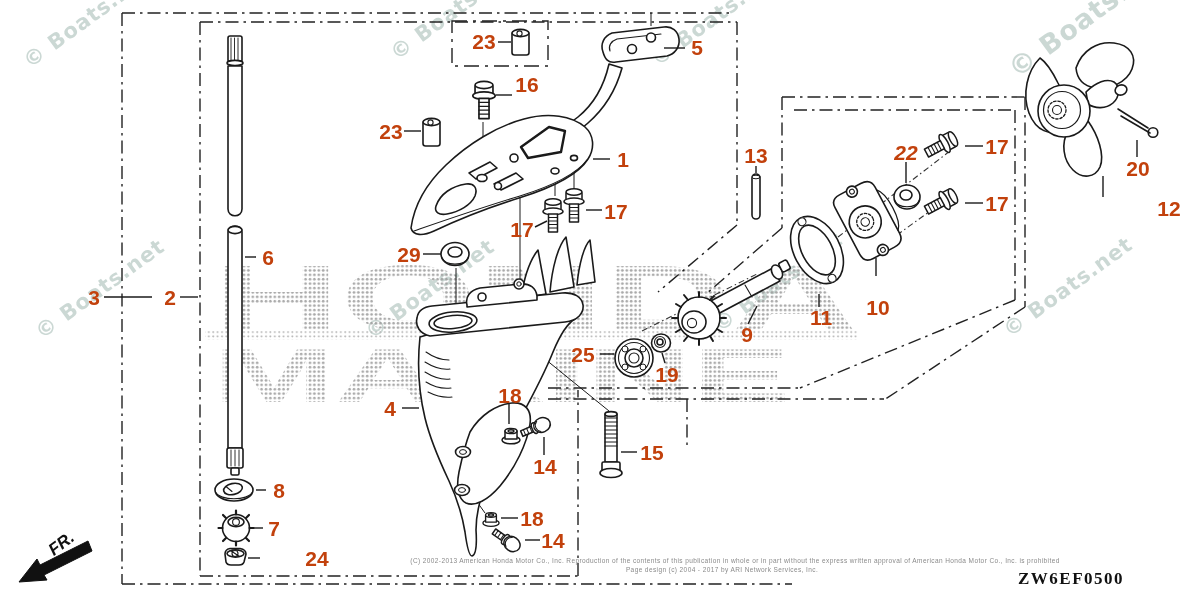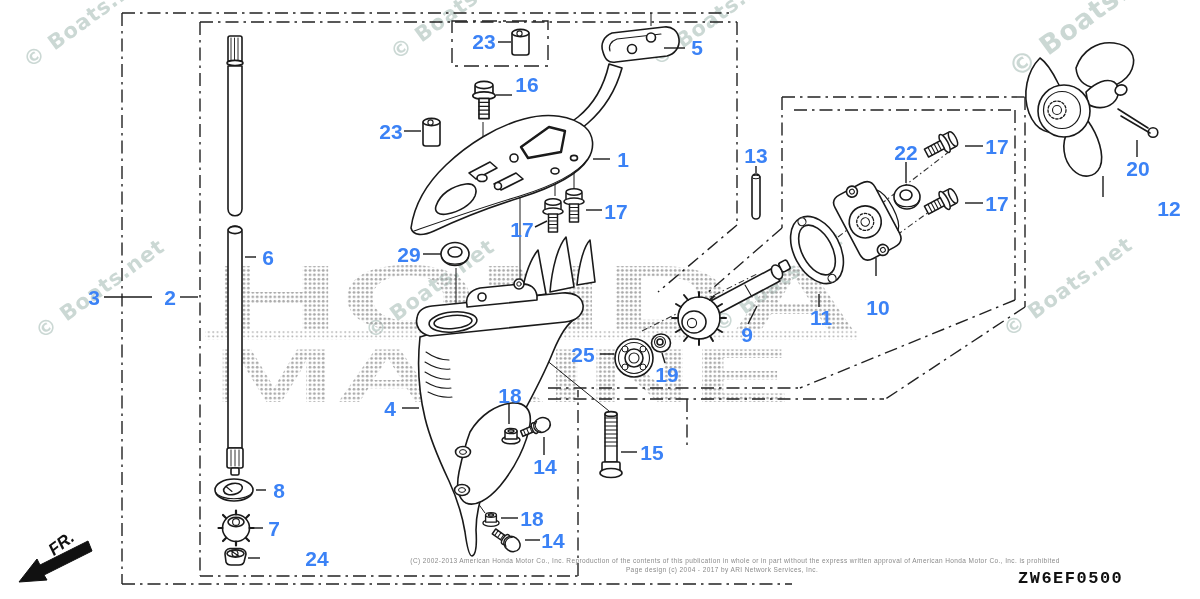--- a/index.html
+++ b/index.html
@@ -8,32 +8,32 @@
     overflow:hidden;font-family:"Liberation Sans",sans-serif;
   }
   .wm{
     position:absolute;color:rgba(125,158,147,0.40);font-weight:600;
     white-space:nowrap;transform:translate(-50%,-50%) rotate(-36deg);
     letter-spacing:1px;pointer-events:none;font-family:"DejaVu Sans",sans-serif;
   }
   #artwork{position:absolute;left:0;top:0;}
   .callout{
     position:absolute;transform:translate(-50%,-50%);
-    font-weight:700;font-size:21px;color:#3b82f6;line-height:1;
+    font-weight:700;font-size:21px;color:#c2410c;line-height:1;
     font-family:"Liberation Sans",sans-serif;
   }
   #footer-line1,#footer-line2{
     position:absolute;color:#8a8a8a;white-space:nowrap;
     transform:translate(-50%,0);letter-spacing:.4px;
   }
   #footer-line1{left:735px;top:557px;font-size:6.5px;}
   #footer-line2{left:722px;top:566px;font-size:6.5px;}
   #diagram-code{
     position:absolute;left:1018px;top:569px;font-size:17px;font-weight:700;
-    letter-spacing:1.5px;color:#111;font-family:Liberation Mono, monospace;
+    letter-spacing:1.5px;color:#111;font-family:Liberation Serif, serif;
   }
   #fr-label{
     position:absolute;left:48px;top:534px;font-size:17px;font-weight:700;
     font-style:italic;color:#111;transform:rotate(-37deg);
   }
 </style>
 </head>
 <body>
 
 <div id="stage">
@@ -386,21 +386,21 @@
       <div class="callout" style="left: 484px; top: 41px;">23</div>
       <div class="callout" style="left: 527px; top: 84px;">16</div>
       <div class="callout" style="left: 391px; top: 131px;">23</div>
       <div class="callout" style="left: 697px; top: 47px;">5</div>
       <div class="callout" style="left: 623px; top: 159px;">1</div>
       <div class="callout" style="left: 616px; top: 211px;">17</div>
       <div class="callout" style="left: 522px; top: 229px;">17</div>
       <div class="callout" style="left: 409px; top: 254px;">29</div>
       <div class="callout" style="left: 390px; top: 408px;">4</div>
       <div class="callout" style="left: 756px; top: 155px;">13</div>
-      <div class="callout" style="left: 906px; top: 152px;">22</div>
+      <div class="callout" style="left: 906px; top: 152px; font-style: italic;">22</div>
       <div class="callout" style="left: 997px; top: 146px;">17</div>
       <div class="callout" style="left: 997px; top: 203px;">17</div>
       <div class="callout" style="left: 1138px; top: 168px;">20</div>
       <div class="callout" style="left: 1169px; top: 208px;">12</div>
       <div class="callout" style="left: 878px; top: 287px; margin-top: 20px;">10</div>
       <div class="callout" style="left: 821px; top: 317px;">11</div>
       <div class="callout" style="left: 747px; top: 334px;">9</div>
       <div class="callout" style="left: 583px; top: 354px;">25</div>
       <div class="callout" style="left: 667px; top: 374px; text-align: center;">19</div>
       <div class="callout" style="left: 510px; top: 395px;">18</div>

